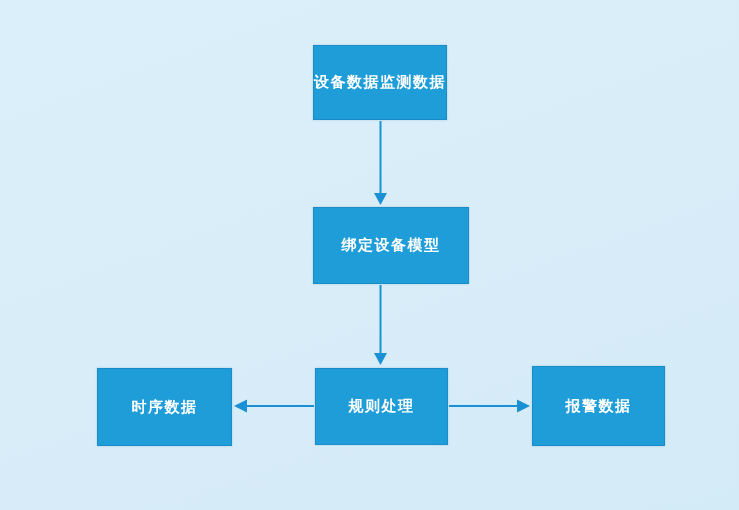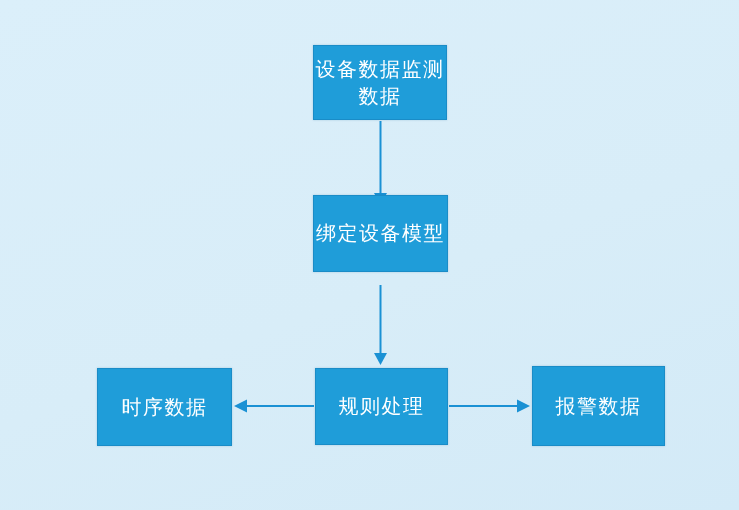--- a/index.html
+++ b/index.html
@@ -24,28 +24,28 @@
   }
   .node {
     position: absolute;
     display: flex;
     align-items: center;
     justify-content: center;
     background: #1f9dd9;
     border: 1px solid rgba(16, 110, 165, 0.35);
     box-sizing: border-box;
     color: #ffffff;
-    font-size: 20px;
-    font-weight: normal;
+    font-size: 15px;
+    font-weight: bold;
     letter-spacing: 1.5px;
     text-align: center;
     box-shadow: 0 0 2px rgba(20, 100, 150, 0.25);
   }
   .node-device-monitor-data { left: 313px; top: 45px;  width: 134px; height: 75px; }
-  .node-bind-device-model   { left: 313px; top: 195px; width: 135px; height: 77px; }
+  .node-bind-device-model   { left: 313px; top: 207px; width: 156px; height: 77px; }
   .node-rule-processing     { left: 315px; top: 368px; width: 133px; height: 77px; }
   .node-timeseries-data     { left: 97px;  top: 368px; width: 135px; height: 78px; }
   .node-alarm-data          { left: 532px; top: 366px; width: 133px; height: 80px; }
   .edge-line { stroke: #1a91d4; stroke-width: 2; }
   .edge-head { fill: #1a91d4; }
 </style>
 </head>
 <body>
 
 <div class="canvas">

